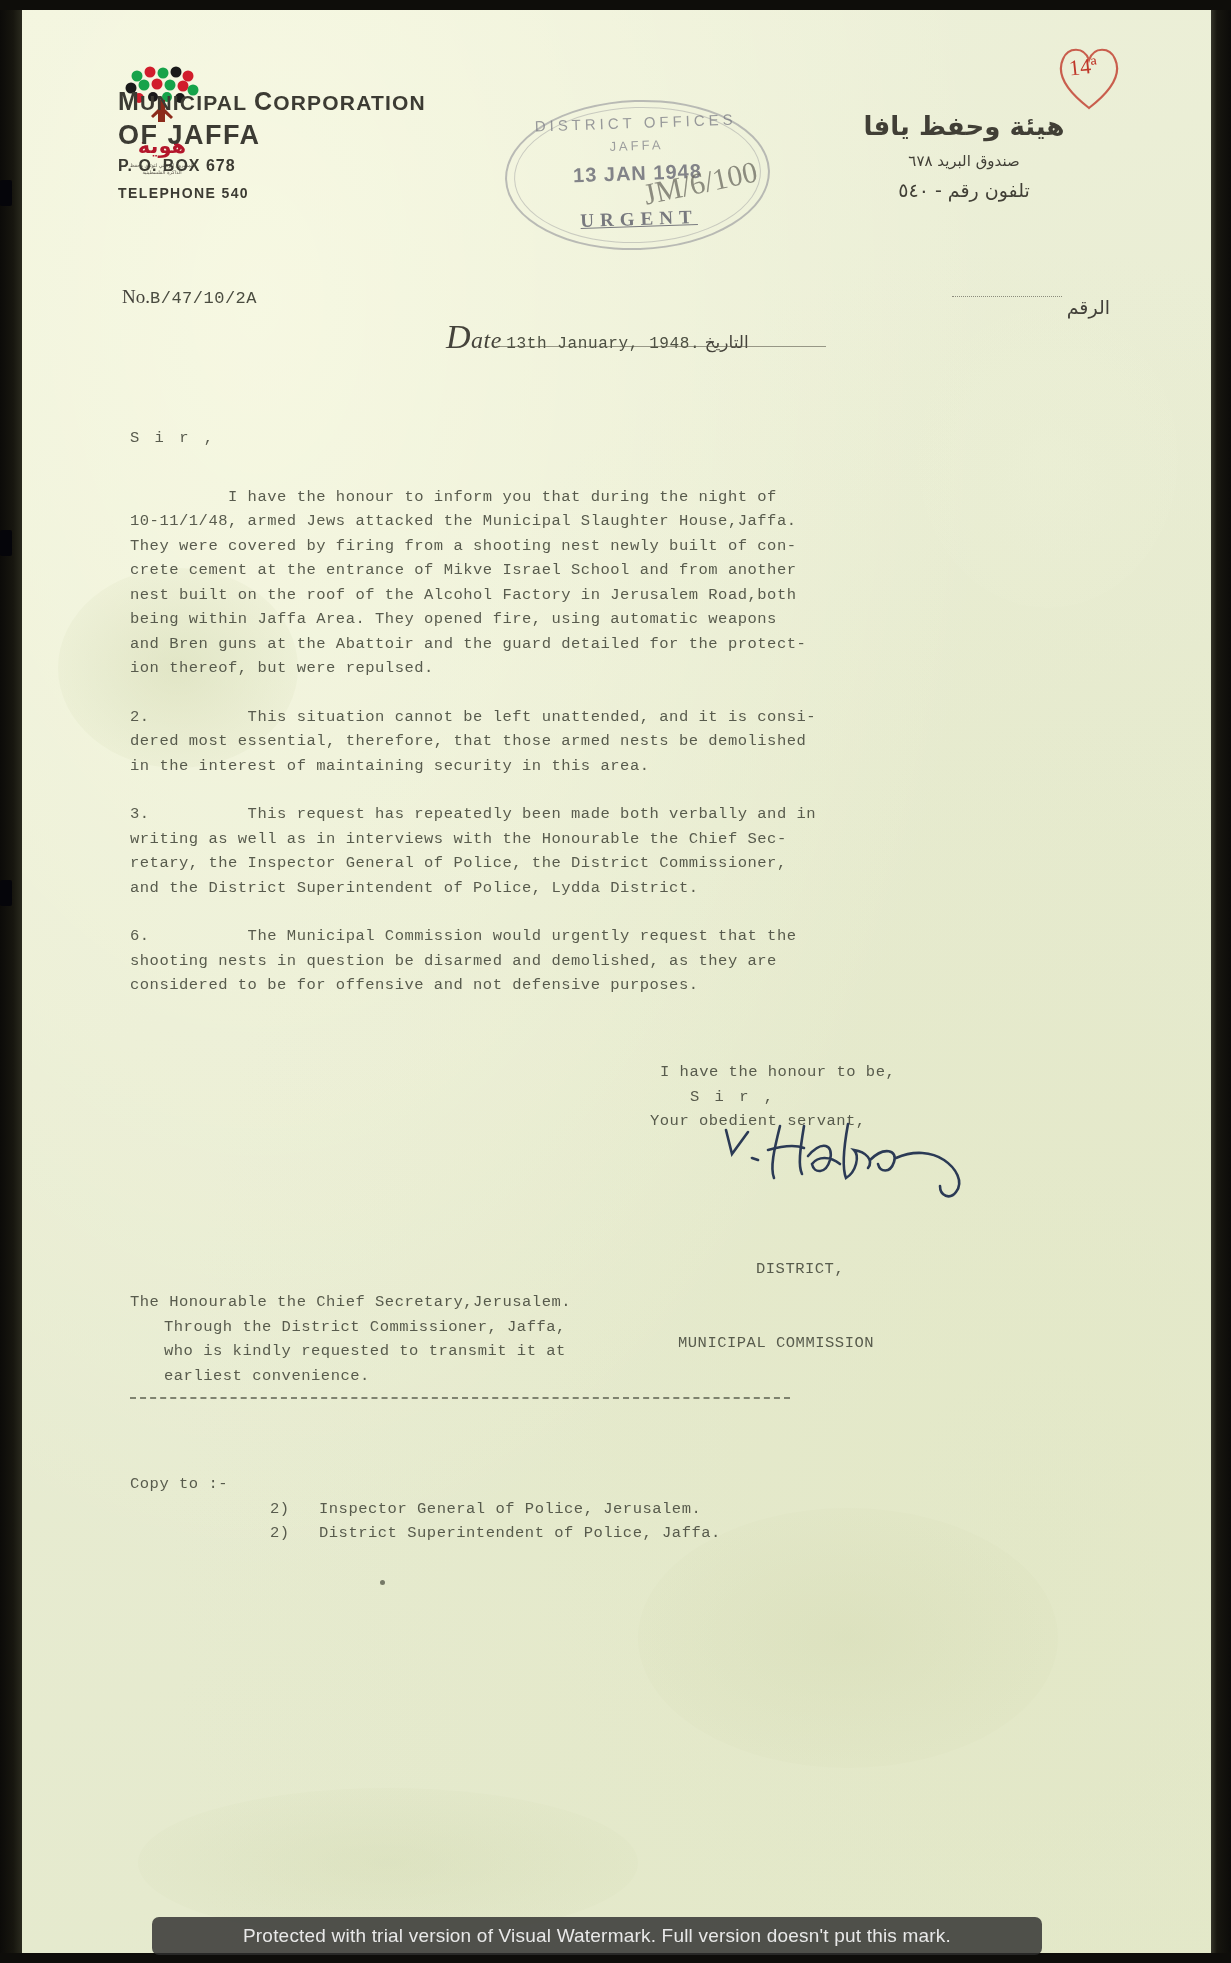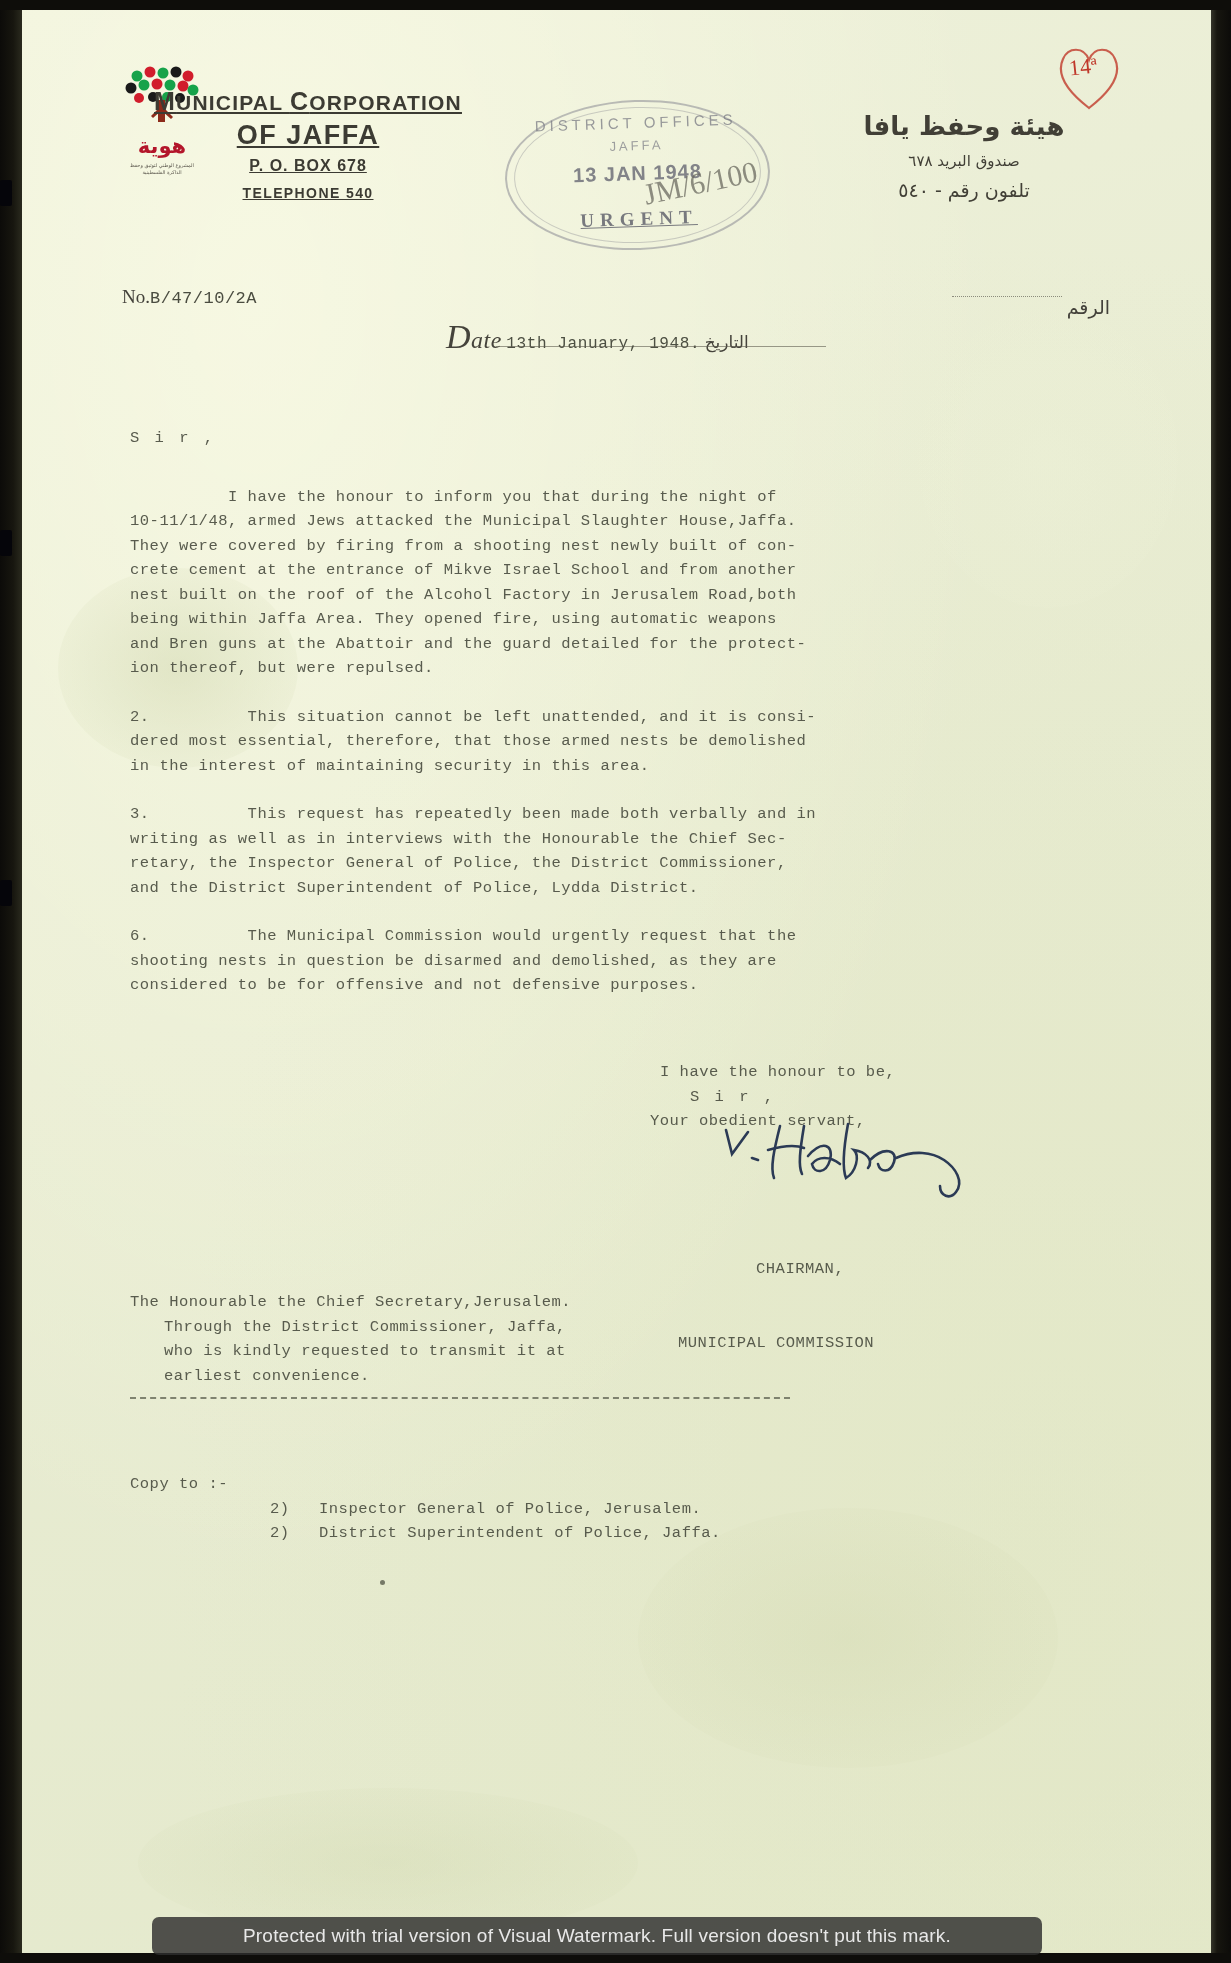--- a/index.html
+++ b/index.html
@@ -88,23 +88,21 @@
     line-height: 24.5px;
     font-size: 15.5px;
     opacity: 0.92;
   }
 
   
   #letterhead-en {
     position: absolute;
     left: 100px; top: 78px;
     width: 380px;
-    text-align: center;
     color: #3c3b33;
-    text-decoration: underline;
   }
   #letterhead-en .l1 {
     font-size: 21px;
     font-weight: bold;
     letter-spacing: 1.2px;
     line-height: 30px;
   }
   #letterhead-en .l1 .cap { font-size: 25px; }
   #letterhead-en .l2 {
     font-size: 27px;
@@ -515,21 +513,21 @@
         <path d="M86 10 C82 34 80 50 84 58"></path>
         <path d="M90 40 C104 24 116 28 112 44 C108 58 96 58 94 48 C100 40 112 40 122 48"></path>
         <path d="M130 8 C126 30 124 52 128 62 C138 56 142 40 136 34 C148 36 156 44 150 52"></path>
         <path d="M152 44 C166 30 180 34 176 46 C172 58 162 56 160 48"></path>
         <path d="M178 42 C196 34 214 36 226 44 C238 52 246 66 238 76 C232 84 222 80 222 70"></path>
       </g>
     </svg>
   </div>
 
   <div id="sig-title" class="tw">
-    <div class="t1">CHAIRMAN,</div>
+    <div class="t1">DISTRICT,</div>
     <div>MUNICIPAL COMMISSION</div>
   </div>
 
   <div id="addressee">
     <div class="tw a1">The Honourable the Chief Secretary,Jerusalem.</div>
     <div class="tw a2">Through the District Commissioner, Jaffa,</div>
     <div class="tw a3">who is kindly requested to transmit it at</div>
     <div class="tw a4">earliest convenience.</div>
   </div>
   <div id="dashed-rule"></div>

